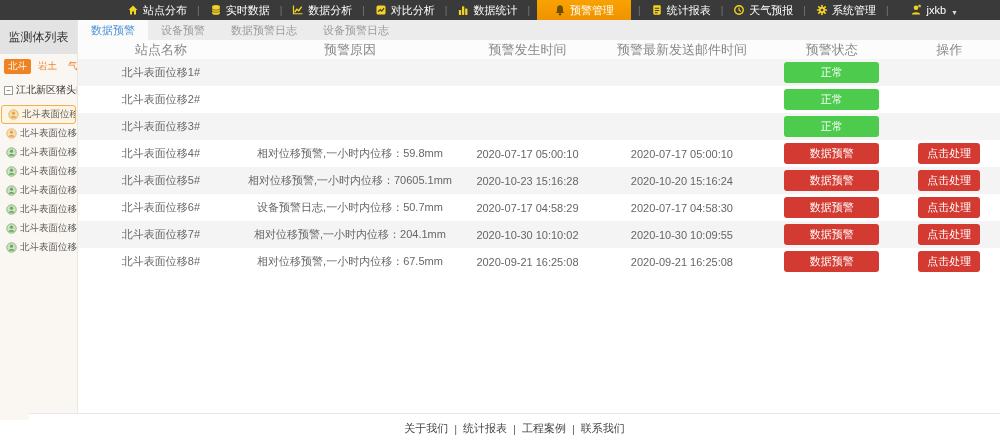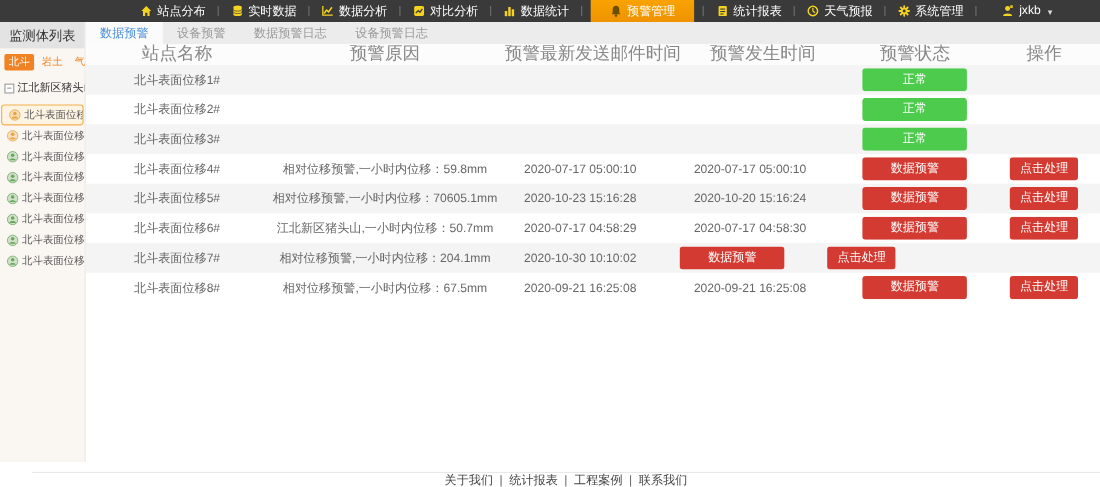--- a/index.html
+++ b/index.html
@@ -16,21 +16,21 @@
   .nav-icon { display:inline-flex; width:12px; height:12px; }
   .nav-icon svg { width:12px; height:12px; }
   .user-menu { display:flex; align-items:flex-end; gap:5px; cursor:pointer; margin-left:14px; }
   .caret { font-size:7px; color:#ddd; }
 
   
   .page { display:flex; height:400px; }
 
   
   .sidebar { width:78px; background:#faf7f2; border-right:1px solid #eae7e1; flex:none; overflow:hidden; }
-  .sb-title { height:24px; background:#e3e3e3; color:#333; font-size:12px;
+  .sb-title { height:34px; background:#e3e3e3; color:#333; font-size:12px;
               display:flex; align-items:center; justify-content:center; }
   .sb-tabs { display:flex; gap:3px; padding:5px 3px 3px 4px; }
   .sb-tab { font-size:9.5px; color:var(--sb-orange,#ef8222); padding:1px 4px; border-radius:2px; cursor:pointer; white-space:nowrap;font-family:Liberation Mono, monospace; }
   .sb-tab.active { background:var(--sb-orange,#ef8222); color:#fff; }
   .sb-tree { display:flex; align-items:center; gap:3px; padding:6px 2px 5px 4px; color:#333;
              font-size:10px; white-space:nowrap; overflow:hidden; cursor:pointer; }
   .expander { width:9px; height:9px; flex:none; border:1px solid #999; background:#fff; color:#555;
               font-size:8px; line-height:7px; text-align:center; }
   .sb-list { list-style:none; padding-top:3px; }
   .sb-item { display:flex; align-items:center; gap:3px; height:19px; padding:0 2px 0 6px;
@@ -38,35 +38,35 @@
   .sb-item.selected { background:#fdf4e3; border:1px solid #f3b04e; border-radius:3px; margin:0 1px; }
   .sb-item svg { width:11px; height:11px; flex:none; }
 
   
   .content { flex:1; display:flex; flex-direction:column; background:#fff; min-width:0; }
   .tabs { height:20px; background:#ececec; display:flex; font-size:11px; flex:none; }
   .tab { padding:0 13px; display:flex; align-items:center; color:#9a9a9a; cursor:pointer; white-space:nowrap; }
   .tab.active { background:#fbfbfb; color:var(--tab-active,#4a90d9); }
 
   .thead { display:flex; height:19px; align-items:center; background:#fcfcfc; color:#888;
-           font-size:16px; flex:none; }
+           font-size:13px; flex:none; }
   .trow { display:flex; min-height:27px; align-items:center; font-size:11px; color:#666; }
   .trow.striped { background:#f4f4f4; }
   .cell { text-align:center; overflow:hidden; white-space:nowrap; }
   .c1 { width:18%; } .c2 { width:23%; } .c3 { width:15.5%; }
   .c4 { width:18%; } .c5 { width:14.5%; } .c6 { width:11%; }
 
   .btn { display:inline-block; border-radius:3px; color:#fff; font-size:11px; line-height:1;
          padding:5px 0; width:95px; text-align:center; cursor:pointer; }
   .btn-green { background:var(--green,#4ccb4c); }
   .btn-red { background:var(--red,#d33a31); }
   .btn-action { width:62px; background:var(--red,#d33a31); }
 
   
-  .footer { position:absolute; bottom:0; left:0; right:0; height:14px; background:#fff;
+  .footer { position:absolute; bottom:0; left:0; right:0; height:30px; background:#fff;
             border-top:1px solid #e8e8e8; display:flex; align-items:center; justify-content:center;
             font-size:11px; color:#444;margin-left:29px; }
   .footer .flink { cursor:pointer; padding:0 2px; }
   .footer .fsep { color:#666; margin:0 4px; }
 </style>
 </head>
 <body>
 
 <div class="app">
 
@@ -278,22 +278,22 @@
     <main class="content">
       <div class="tabs" id="mainTabs">
           <div class="tab active">数据预警</div>
           <div class="tab">设备预警</div>
           <div class="tab">数据预警日志</div>
           <div class="tab">设备预警日志</div>
         </div>
       <div class="thead" id="thead">
           <div class="cell c1">站点名称</div>
           <div class="cell c2">预警原因</div>
+          <div class="cell c3">预警发生时间</div>
           <div class="cell c4">预警最新发送邮件时间</div>
-          <div class="cell c3">预警发生时间</div>
           <div class="cell c5">预警状态</div>
           <div class="cell c6">操作</div>
         </div>
       <div id="tbody">
           <div class="trow striped">
             <div class="cell c1">北斗表面位移1#</div>
             <div class="cell c2"></div>
             <div class="cell c3"></div>
             <div class="cell c4"></div>
             <div class="cell c5"><span class="btn btn-green">正常</span></div>
@@ -326,30 +326,31 @@
           <div class="trow striped">
             <div class="cell c1">北斗表面位移5#</div>
             <div class="cell c2">相对位移预警,一小时内位移：70605.1mm</div>
             <div class="cell c3">2020-10-23 15:16:28</div>
             <div class="cell c4">2020-10-20 15:16:24</div>
             <div class="cell c5"><span class="btn btn-red">数据预警</span></div>
             <div class="cell c6"><span class="btn btn-action">点击处理</span></div>
           </div>
           <div class="trow">
             <div class="cell c1">北斗表面位移6#</div>
-            <div class="cell c2">江北新区猪头山,一小时内位移：50.7mm</div>
+            <div class="cell c2">设备预警日志,一小时内位移：50.7mm</div>
             <div class="cell c3">2020-07-17 04:58:29</div>
             <div class="cell c4">2020-07-17 04:58:30</div>
             <div class="cell c5"><span class="btn btn-red">数据预警</span></div>
             <div class="cell c6"><span class="btn btn-action">点击处理</span></div>
           </div>
           <div class="trow striped">
             <div class="cell c1">北斗表面位移7#</div>
             <div class="cell c2">相对位移预警,一小时内位移：204.1mm</div>
             <div class="cell c3">2020-10-30 10:10:02</div>
+            <div class="cell c4">2020-10-30 10:09:55</div>
             <div class="cell c5"><span class="btn btn-red">数据预警</span></div>
             <div class="cell c6"><span class="btn btn-action">点击处理</span></div>
           </div>
           <div class="trow">
             <div class="cell c1">北斗表面位移8#</div>
             <div class="cell c2">相对位移预警,一小时内位移：67.5mm</div>
             <div class="cell c3">2020-09-21 16:25:08</div>
             <div class="cell c4">2020-09-21 16:25:08</div>
             <div class="cell c5"><span class="btn btn-red">数据预警</span></div>
             <div class="cell c6"><span class="btn btn-action">点击处理</span></div>

